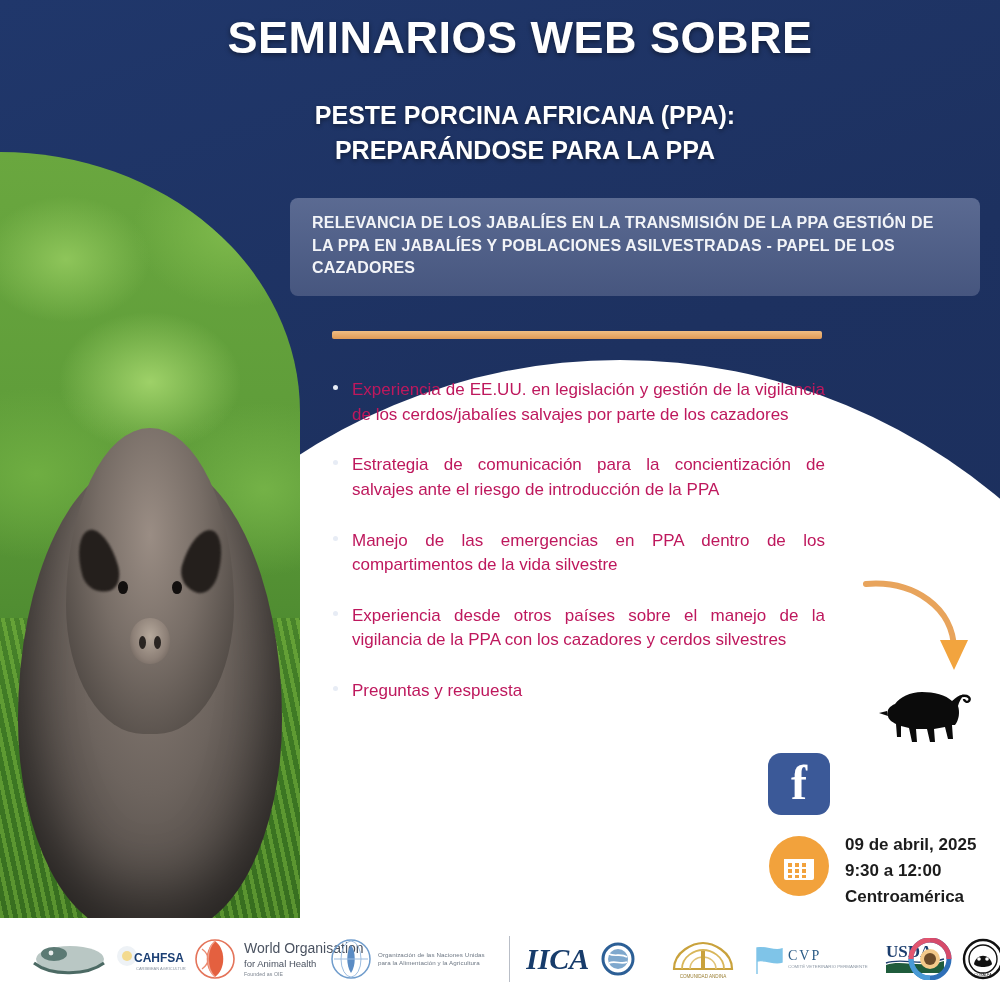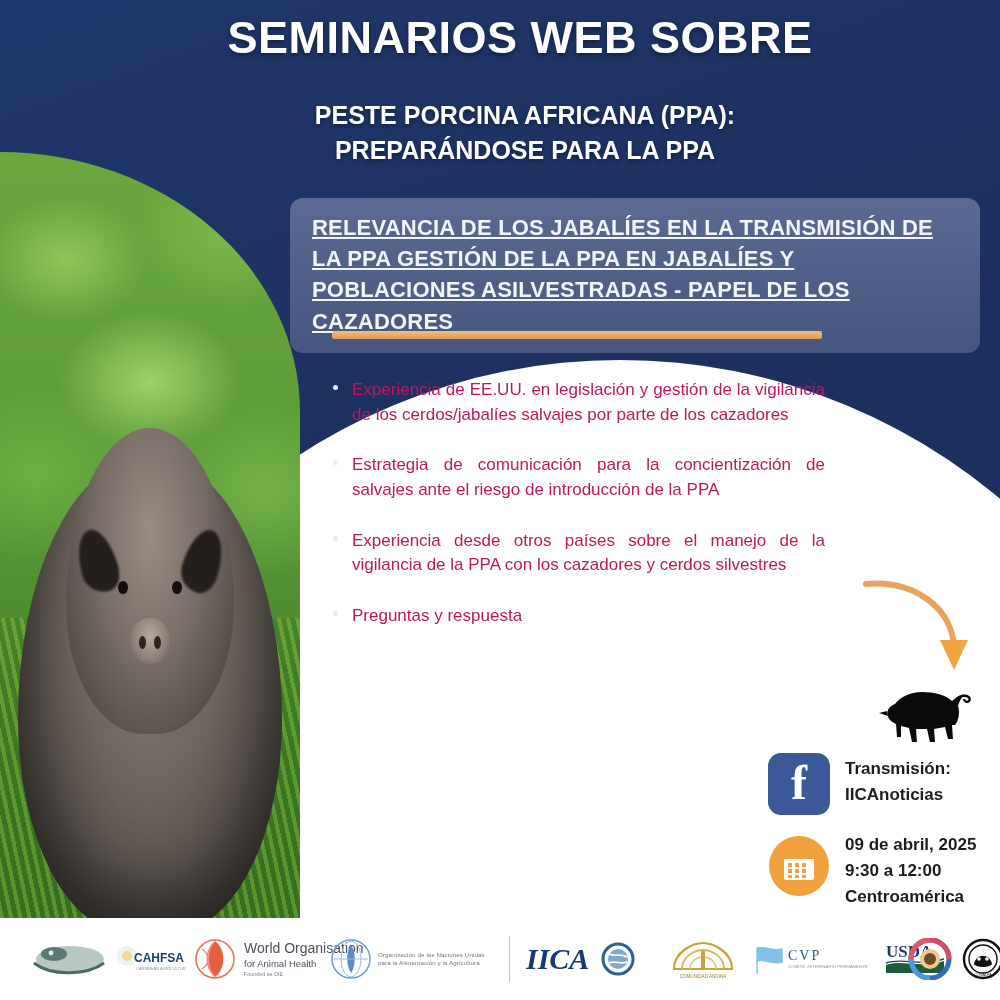--- a/index.html
+++ b/index.html
@@ -52,23 +52,23 @@
   
   .h1{position:absolute;left:180px;top:12px;width:680px;text-align:center;
       font-size:45px;font-weight:bold;color:#ffffff;letter-spacing:.5px;
       text-shadow:0 2px 5px rgba(0,0,0,.45);}
   .h2{position:absolute;left:215px;top:98px;width:620px;text-align:center;
       font-size:25px;font-weight:bold;color:#ffffff;line-height:1.38;
       text-shadow:0 2px 4px rgba(0,0,0,.4);}
 
   
   .pill{position:absolute;left:290px;top:198px;width:690px;padding:14px 22px 16px 22px;
-        box-sizing:border-box;border-radius:13px;
+        box-sizing:border-box;border-radius:8px;
         background:linear-gradient(180deg,rgba(96,111,150,.92) 0%,rgba(75,90,130,.90) 100%);
-        color:#f2f4f8;font-size:22px;font-weight:bold;line-height:1.42;letter-spacing:.2px;text-decoration:underline;}
+        color:#f2f4f8;font-size:16px;font-weight:bold;line-height:1.42;letter-spacing:.2px;}
 
   
   .rule{position:absolute;left:332px;top:331px;width:490px;height:8px;
         background:linear-gradient(180deg,#f0bd83,#e09a56);border-radius:2px;}
 
   
   .bullets{position:absolute;left:330px;top:378px;width:495px;}
   .bullet{position:relative;padding-left:22px;margin-bottom:26px;
           color:#be185d;font-size:17px;line-height:1.45;text-align:justify;}
   .bullet:last-child{margin-bottom:0;}
@@ -138,20 +138,21 @@
     <div class="bullet">
       <span class="dot"></span>
       <span>Experiencia de EE.UU. en legislación y gestión de la vigilancia de los cerdos/jabalíes salvajes por parte de los cazadores</span>
     </div>
     <div class="bullet">
       <span class="dot"></span>
       <span>Estrategia de comunicación para la concientización de salvajes ante el riesgo de introducción de la PPA</span>
     </div>
     <div class="bullet">
       <span class="dot"></span>
+      <span>Manejo de las emergencias en PPA dentro de los compartimentos de la vida silvestre</span>
     </div>
     <div class="bullet">
       <span class="dot"></span>
       <span>Experiencia desde otros países sobre el manejo de la vigilancia de la PPA con los cazadores y cerdos silvestres</span>
     </div>
     <div class="bullet">
       <span class="dot"></span>
       <span>Preguntas y respuesta</span>
     </div>
   </div>
@@ -168,24 +169,20 @@
              L 76 43 L 77 57 L 72 57 L 69 45 L 58 47 L 59 60 L 54 60 L 51 47
              L 40 47 L 41 60 L 36 60 L 33 46 L 25 44 L 25 55 L 21 55 L 20 42
              C 16 40, 12 37, 12 34 Z" fill="#0b0b0b"></path>
     <path d="M12 34 L 3 31 L 11 29 Z" fill="#0b0b0b"></path>
     <path d="M86 14 C 92 13, 95 16, 93 19 C 91 21, 88 19, 88 17" fill="none" stroke="#0b0b0b" stroke-width="2.4"></path>
   </svg>
 
   <div class="fb">
       <span>f</span>
     </div>
-  <div class="fbtxt">
-    <div>Transmisión:</div>
-    <div>IICAnoticias</div>
-  </div>
 
   <div class="cal">
     <svg viewBox="0 0 60 60" width="60" height="60">
       <rect x="15" y="16" width="30" height="28" rx="2" fill="#ffffff"></rect>
       <rect x="15" y="16" width="30" height="7" fill="#f2a23c"></rect>
       <g fill="#f2a23c">
         <rect x="19" y="27" width="4" height="4"></rect>
           <rect x="26" y="27" width="4" height="4"></rect>
           <rect x="33" y="27" width="4" height="4"></rect>
         <rect x="19" y="33" width="4" height="4"></rect>

